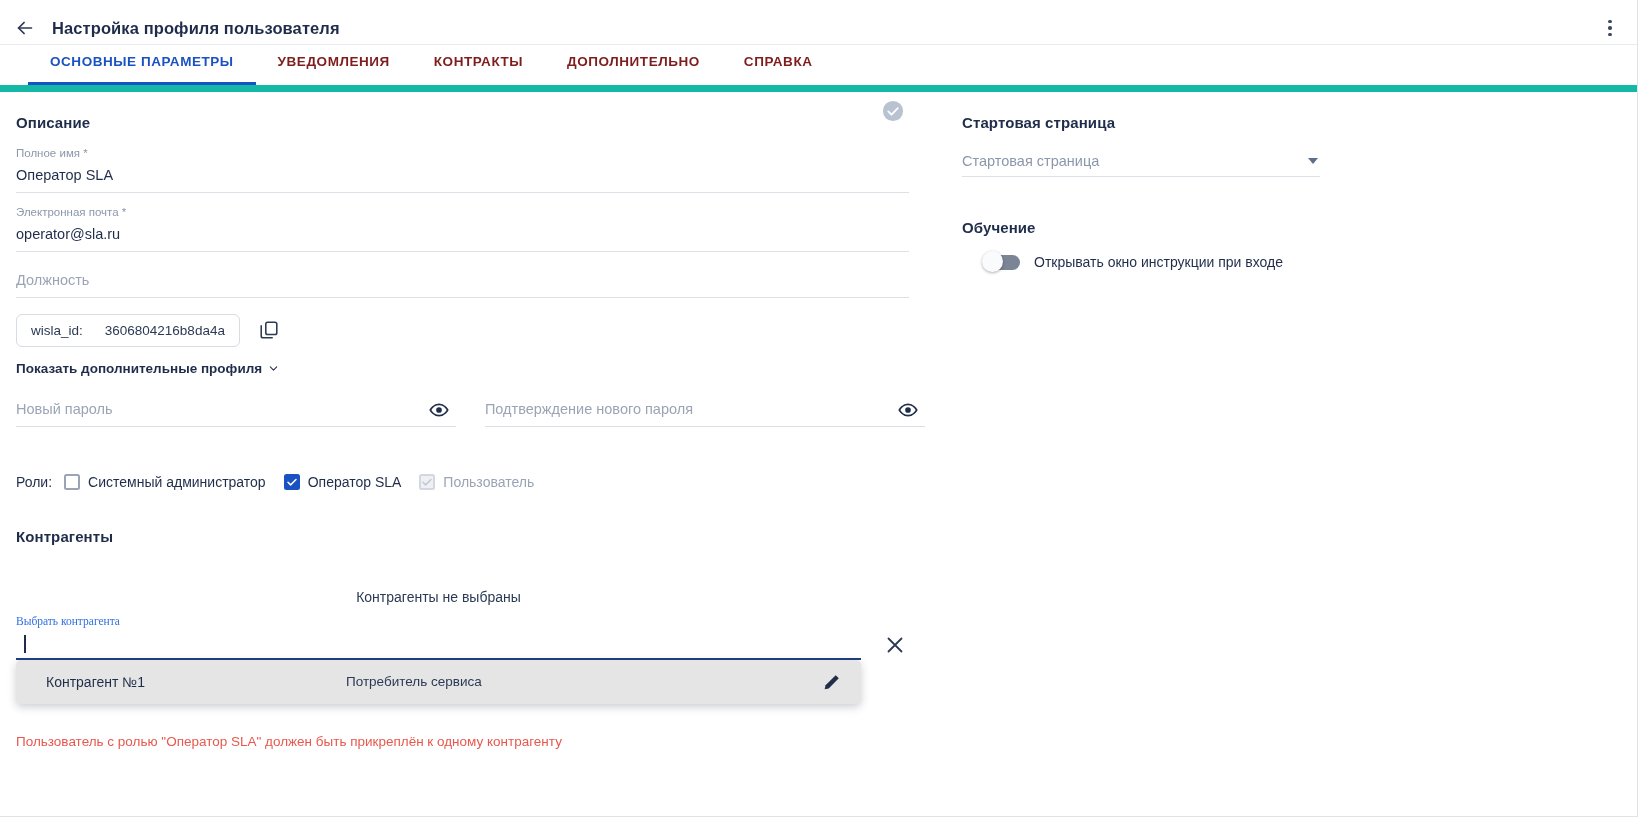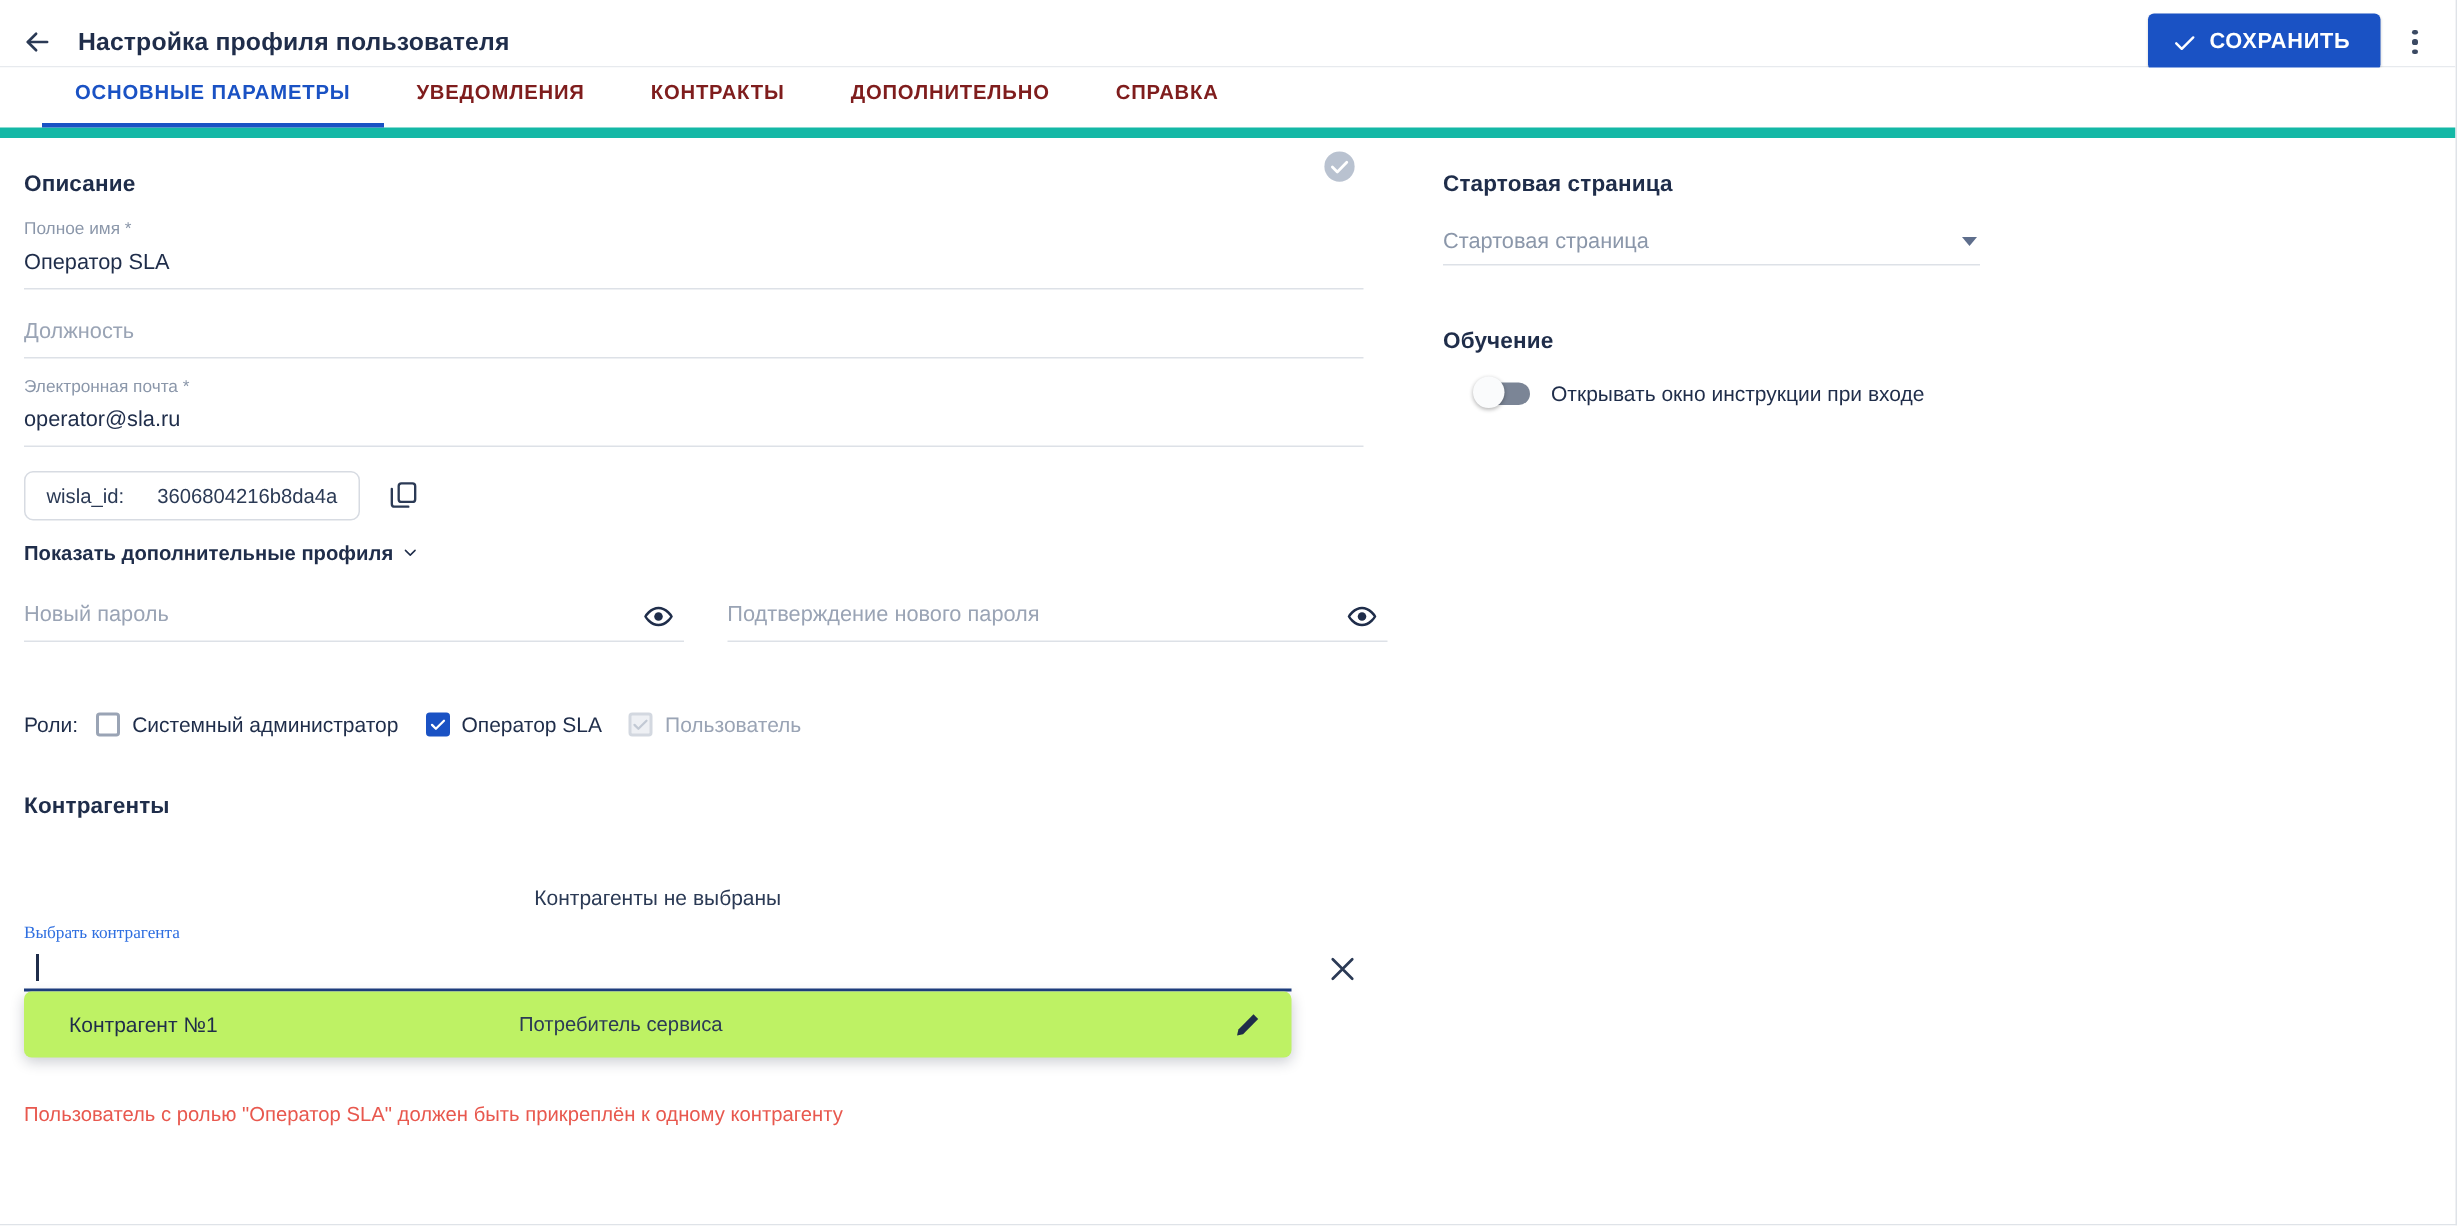--- a/index.html
+++ b/index.html
@@ -169,21 +169,21 @@
     background: #1f2d4a; animation: blink 1.05s step-end infinite;
   }
   @keyframes blink { 0%,100% { opacity: 1; } 50% { opacity: 0; } }
   .cp-clear {
     width: 24px; height: 24px; margin: 18px 0 0 22px;
     cursor: pointer; color: #2b3a55; flex: 0 0 auto;
   }
   .cp-dropdown {
     position: relative;
     width: 845px; margin-top: 0;
-    background: #bef264; border-radius: 5px;
+    background: #e5e5e5; border-radius: 5px;
     box-shadow: 0 3px 9px rgba(22,32,55,.22);
   }
   .cp-option {
     display: flex; align-items: center;
     height: 44px; padding: 0 18px 0 30px; cursor: pointer;
   }
   .cp-opt-name { font-size: 14px; color: #1f2d4a; width: 300px; }
   .cp-opt-type { font-size: 13.5px; color: #2b3a55; flex: 1; }
   .pencil { width: 22px; height: 22px; color: #1f2d4a; cursor: pointer; }
 
@@ -230,26 +230,20 @@
 
   <div class="topbar">
     <div class="back-btn">
       <svg width="22" height="22" viewBox="0 0 24 24" fill="none">
         <path d="M19 12H5" stroke="#2b3a55" stroke-width="1.9" stroke-linecap="round"></path>
         <path d="M11 6l-6 6 6 6" stroke="#2b3a55" stroke-width="1.9" stroke-linecap="round" stroke-linejoin="round"></path>
       </svg>
     </div>
     <div class="page-title">Настройка профиля пользователя</div>
     <div class="topbar-spacer"></div>
-    <button class="save-btn">
-      <svg class="chk" viewBox="0 0 24 24" fill="none">
-        <path d="M4 12.5l5.2 5.2L20 7" stroke="#ffffff" stroke-width="2.3" stroke-linecap="round" stroke-linejoin="round"></path>
-      </svg>
-      <span>СОХРАНИТЬ</span>
-    </button>
     <div class="kebab">
       <i></i>
         <i></i>
         <i></i>
     </div>
   </div>
 
   <div class="tabs">
     <div class="tab active">
       <span>ОСНОВНЫЕ ПАРАМЕТРЫ</span>
@@ -274,28 +268,28 @@
 
       <div class="section-title">Описание</div>
 
       
       <div class="field">
         <span class="flabel">Полное имя *</span>
         <div class="fvalue">Оператор SLA</div>
       </div>
 
       
-      <div class="field empty-top">
-        <div class="fvalue placeholder">Должность</div>
-      </div>
-
-      
       <div class="field">
         <span class="flabel">Электронная почта *</span>
         <div class="fvalue">operator@sla.ru</div>
+      </div>
+
+      
+      <div class="field empty-top">
+        <div class="fvalue placeholder">Должность</div>
       </div>
 
       
       <div class="chip-row">
         <div class="chip">
           <span class="chip-key">wisla_id:</span>
           <span class="chip-val">3606804216b8da4a</span>
         </div>
         <svg class="copy-icon" viewBox="0 0 24 24" fill="none">
           <rect x="8.5" y="3.5" width="12" height="13.5" rx="2" stroke="#2b3a55" stroke-width="1.7"></rect>

